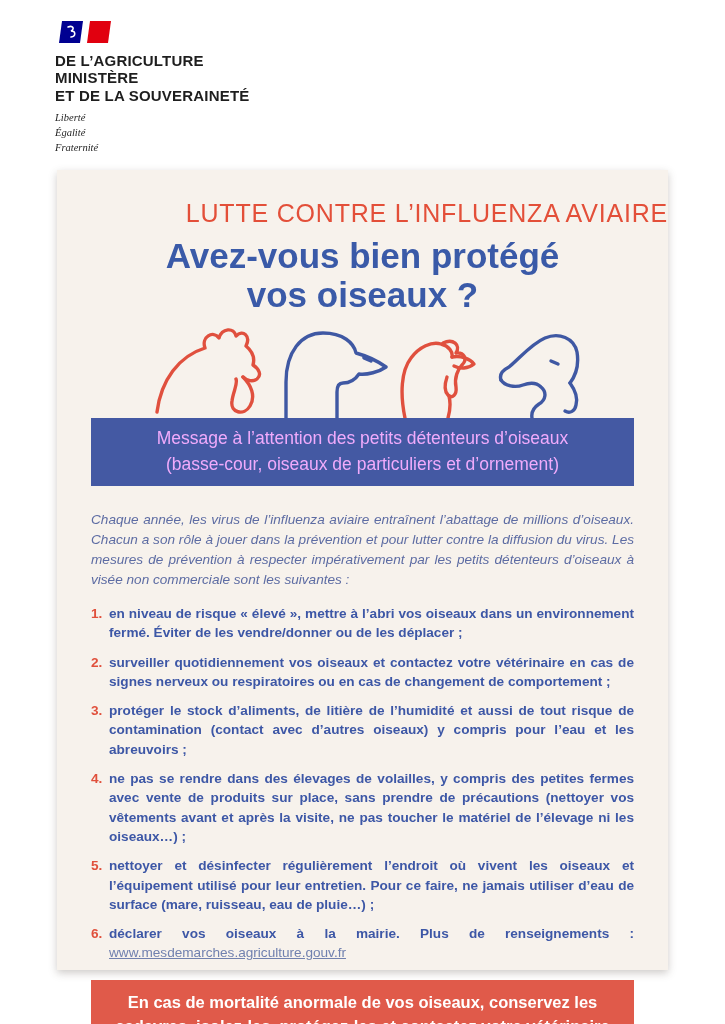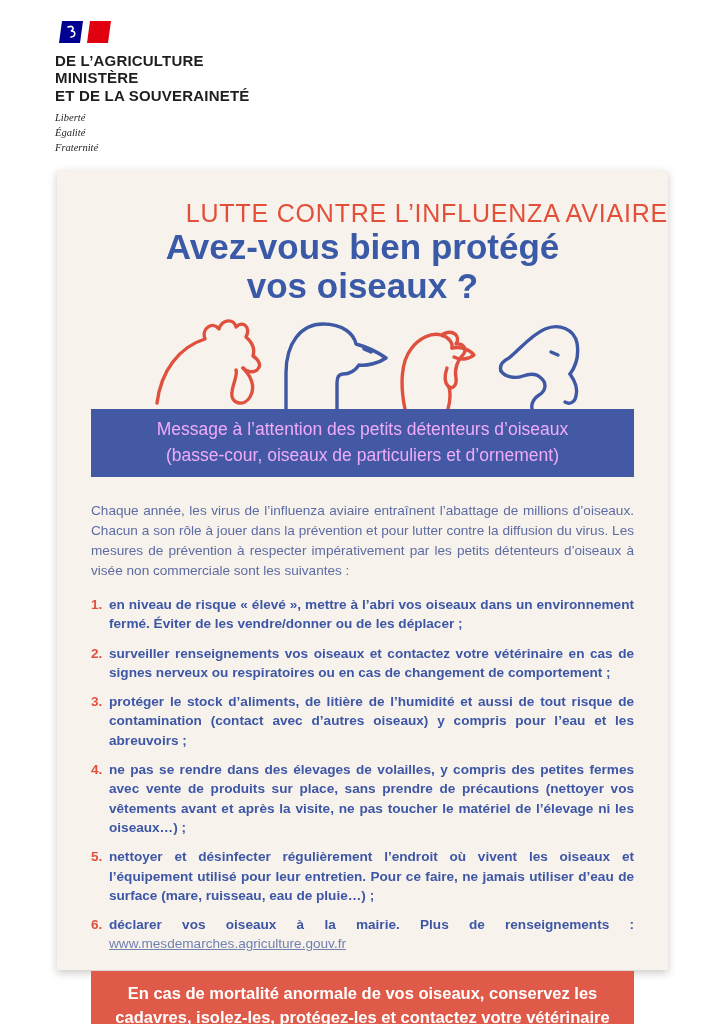--- a/index.html
+++ b/index.html
@@ -18,32 +18,32 @@
     font-size:10.5px;line-height:1.4;color:#1e1e1e;}
 
   
   .poster-card{
     position:absolute;left:57px;top:170px;width:611px;height:800px;
     background:#f7f2ec;box-shadow:0 3px 8px rgba(80,70,60,.28);
     box-sizing:border-box;
   }
   .kicker{margin-top:29px;text-align:right;color:#e34f39;
     font-size:25px;letter-spacing:.8px;font-weight:400;}
-  .main-title{margin-top:0;text-align:center;color:#3a5aa8;
+  .main-title{margin-top:9px;text-align:center;color:#3a5aa8;
     font-weight:700;font-size:35px;line-height:1.1;}
 
   .birds-row{display:flex;justify-content:center;margin-top:10px;}
   .birds-row svg{display:block;}
 
   .banner{
     margin:0 34px;background:#4459a3;color:#f0abfc;font-weight:400;
     text-align:center;font-size:17.5px;line-height:1.5;padding:7px 4px 8px;
   }
 
-  .intro{margin:24px 34px 0;color:#5d6ca3;font-size:13.6px;line-height:1.48;text-align:justify;}
+  .intro{margin:24px 34px 0;color:#5d6ca3;font-size:13.6px;line-height:1.48;text-align:justify;font-style:italic;}
 
   .rules-list{margin:14px 34px 0;padding:0;list-style:none;}
   .rules-list li{
     position:relative;padding-left:18px;margin-bottom:10px;
     color:#3d57a6;font-weight:700;font-size:13.6px;line-height:1.42;text-align:justify;
   }
   .rule-num{position:absolute;left:0;top:0;color:#e0503c;font-weight:700;}
   .rule-link{color:#7181af;font-weight:400;text-decoration:underline;}
 
   .alert-box{
@@ -118,21 +118,21 @@
       <div>(basse-cour, oiseaux de particuliers et d’ornement)</div>
     </div>
 
     <div class="intro">Chaque année, les virus de l’influenza aviaire entraînent l’abattage de millions d’oiseaux. Chacun a son rôle à jouer dans la prévention et pour lutter contre la diffusion du virus. Les mesures de prévention à respecter impérativement par les petits détenteurs d’oiseaux à visée non commerciale sont les suivantes :</div>
 
     <ol class="rules-list">
       <li>
         <span class="rule-num">1.</span><span>en niveau de risque « élevé », mettre à l’abri vos oiseaux dans un environnement fermé. Éviter de les vendre/donner ou de les déplacer ;</span>
       </li>
       <li>
-        <span class="rule-num">2.</span><span>surveiller renseignements vos oiseaux et contactez votre vétérinaire en cas de signes nerveux ou respiratoires ou en cas de changement de comportement ;</span>
+        <span class="rule-num">2.</span><span>surveiller quotidiennement vos oiseaux et contactez votre vétérinaire en cas de signes nerveux ou respiratoires ou en cas de changement de comportement ;</span>
       </li>
       <li>
         <span class="rule-num">3.</span><span>protéger le stock d’aliments, de litière de l’humidité et aussi de tout risque de contamination (contact avec d’autres oiseaux) y compris pour l’eau et les abreuvoirs ;</span>
       </li>
       <li>
         <span class="rule-num">4.</span><span>ne pas se rendre dans des élevages de volailles, y compris des petites fermes avec vente de produits sur place, sans prendre de précautions (nettoyer vos vêtements avant et après la visite, ne pas toucher le matériel de l’élevage ni les oiseaux…) ;</span>
       </li>
       <li>
         <span class="rule-num">5.</span><span>nettoyer et désinfecter régulièrement l’endroit où vivent les oiseaux et l’équipement utilisé pour leur entretien. Pour ce faire, ne jamais utiliser d’eau de surface (mare, ruisseau, eau de pluie…) ;</span>
       </li>

